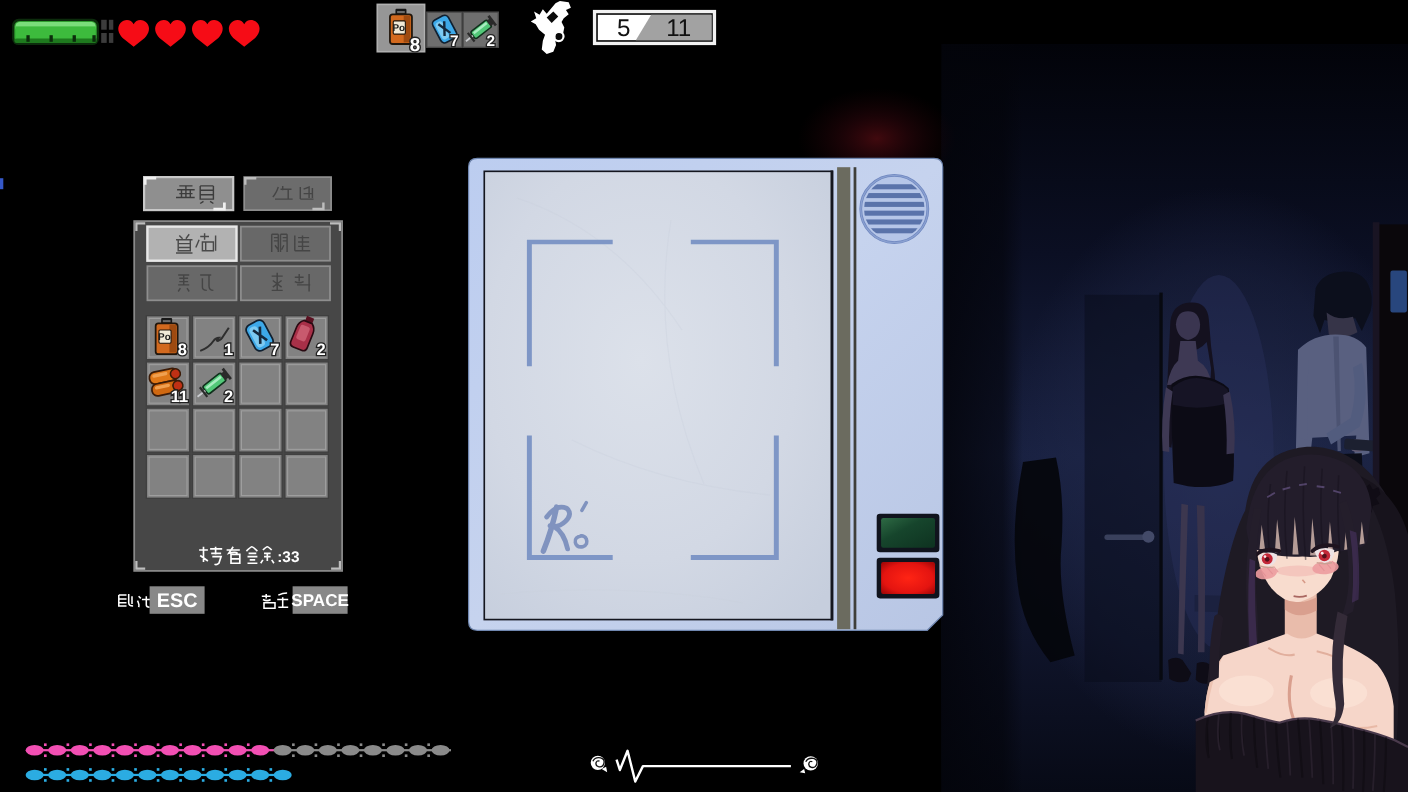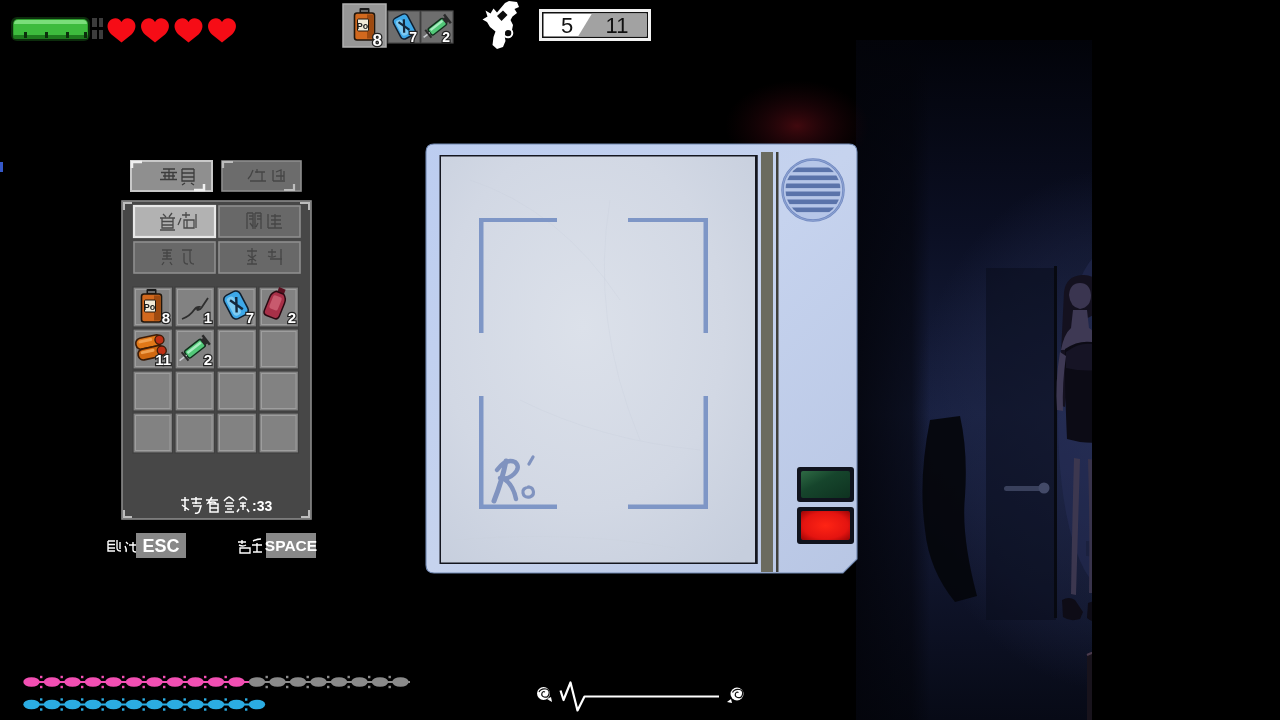--- a/index.html
+++ b/index.html
@@ -1,16 +1,16 @@
 <!DOCTYPE html>
 <html><head>
 <meta charset="utf-8">
 <style>
 html,body{margin:0;padding:0;background:#000;}
-.stage{position:relative;width:1092px;height:720px;overflow:hidden;background:#000;font-family:"Liberation Sans",sans-serif;}
+.stage{position:relative;width:1280px;height:720px;overflow:hidden;background:#000;font-family:"Liberation Sans",sans-serif;}
 svg{display:block;}
 </style>
 </head>
 <body>
 <div class="stage">
 <svg width="1280" height="720" viewBox="0 0 1280 720">
 <defs>
 <linearGradient id="roomv" x1="0" y1="0" x2="0" y2="1">
 <stop offset="0" stop-color="#020309"></stop>
 <stop offset="0.28" stop-color="#0b0f23"></stop>

